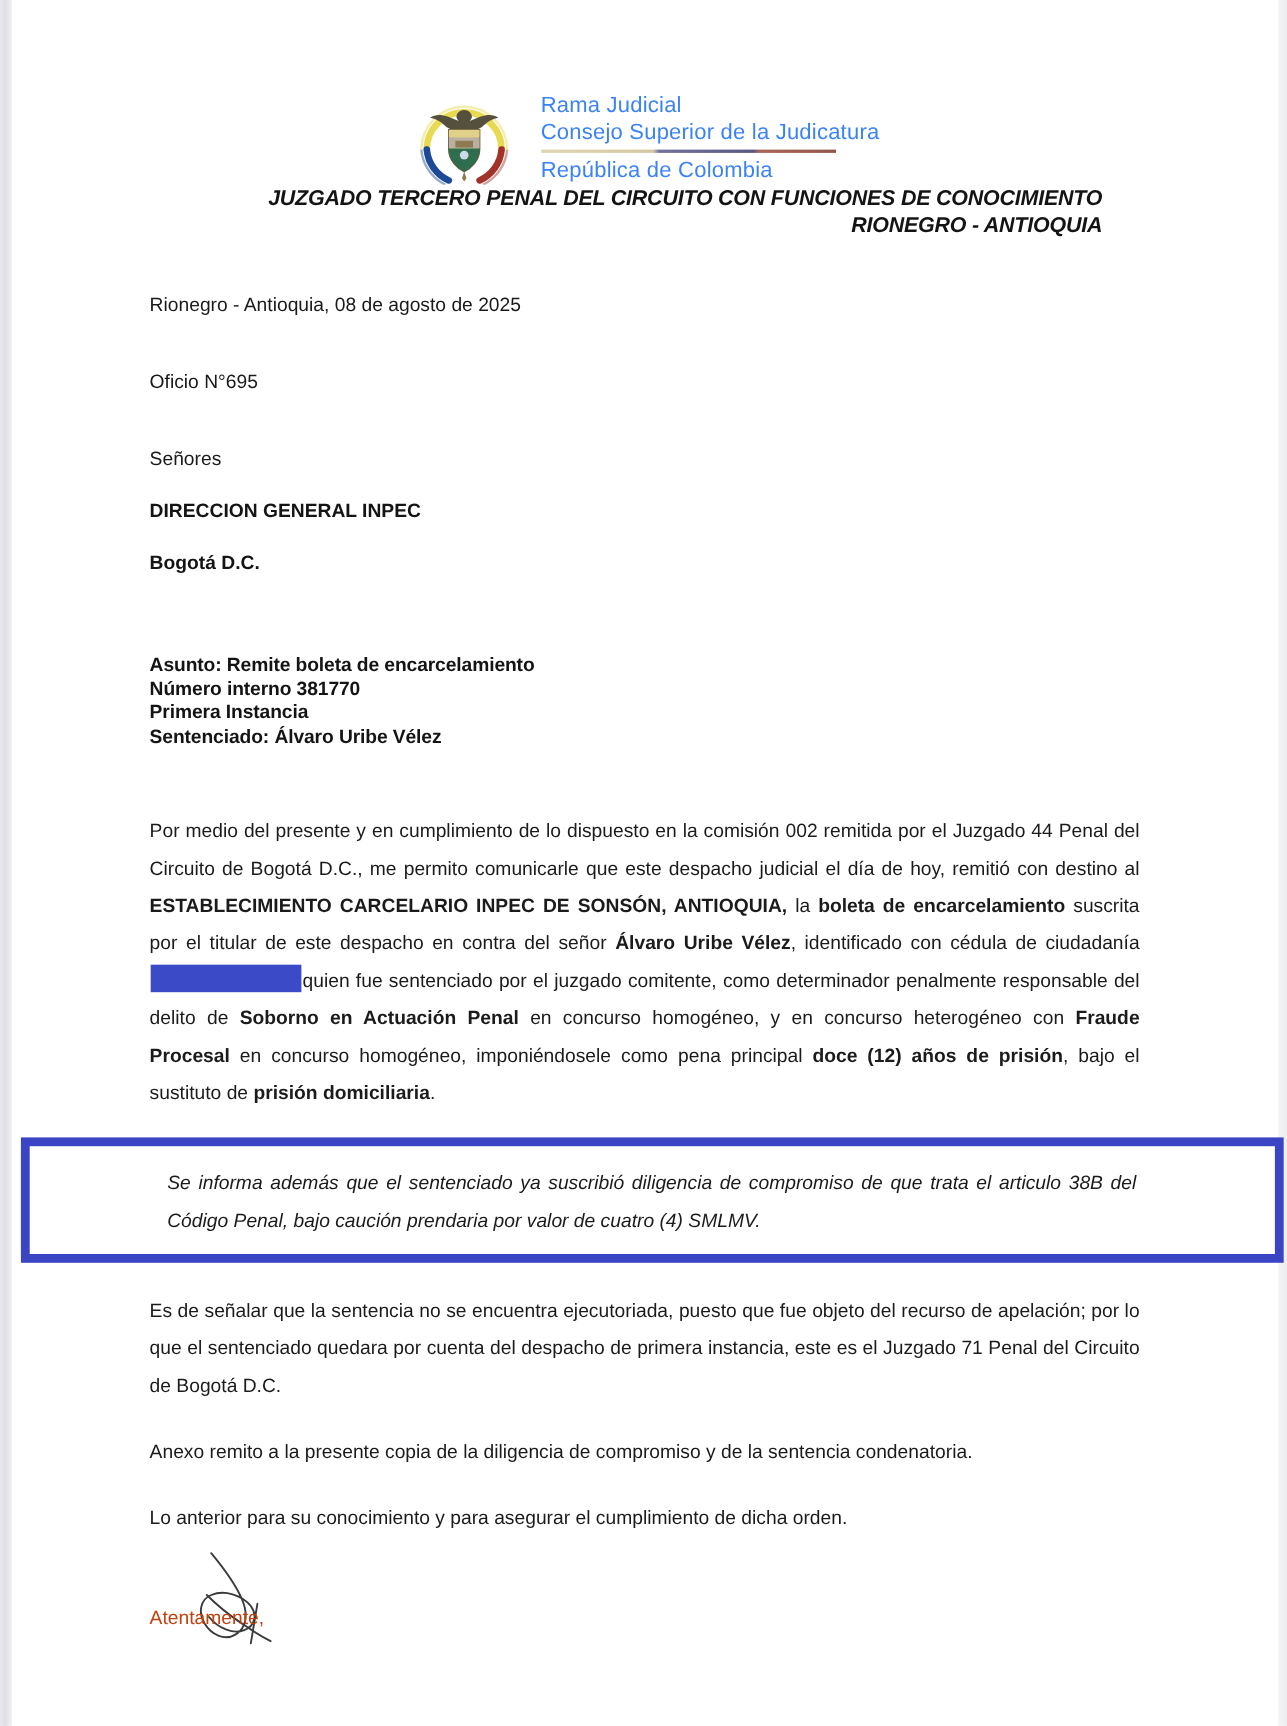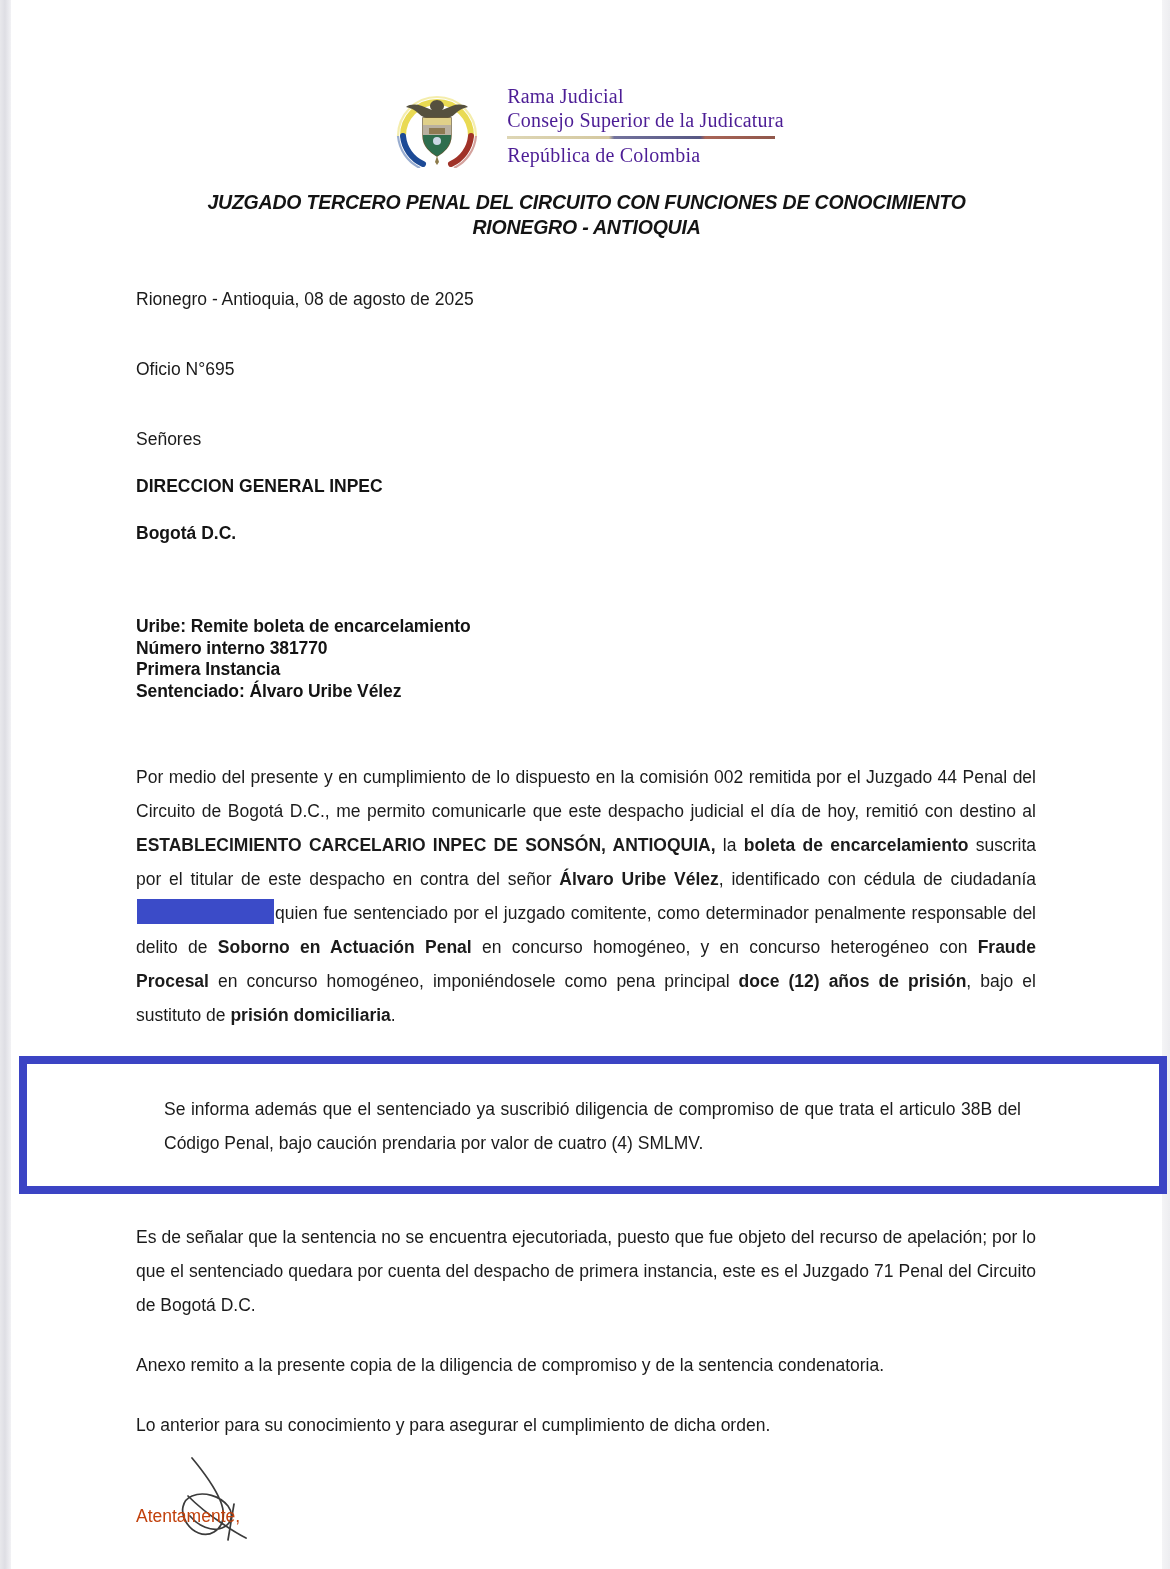--- a/index.html
+++ b/index.html
@@ -62,38 +62,37 @@
   .emblem {
     width: 96px;
     height: 90px;
     position: relative;
     flex: none;
   }
   .crest-text {
     padding-top: 4px;
   }
   .crest-line1, .crest-line2, .crest-line3 {
-    font-family: Liberation Serif, serif;
-    color: #4c1d95;
+    font-family: Liberation Sans, sans-serif;
+    color: #3b82f6;
     letter-spacing: 0.2px;
   }
   .crest-line1 { font-size: 20px; line-height: 24px; }
   .crest-line2 { font-size: 20px; line-height: 25px; }
   .crest-rule {
     margin: 3px 0 4px 0;
     height: 3px;
     width: 268px;
     background: linear-gradient(to right, #d8cfa8 0%, #cdbf8f 38%, #5a5a8c 40%, #3a3a6e 72%, #9a4a3a 74%, #7d3a2c 100%);
     opacity: .85;
   }
   .crest-line3 { font-size: 20px; line-height: 24px; }
 
   .court-title {
-    margin-top: 22px;
-    text-align: center;
+    text-align: right;
     font-style: italic;
     font-weight: bold;
     font-size: 19.5px;
     line-height: 25px;
     letter-spacing: -0.2px;
     color: #141414;
     padding: 0 160px;
   }
 
   
@@ -236,32 +235,32 @@
     <div class="line">Señores</div>
 
     <div class="gap-26"></div>
     <div class="block-bold">DIRECCION GENERAL INPEC</div>
 
     <div class="gap-26"></div>
     <div class="block-bold">Bogotá D.C.</div>
 
     <div class="gap-72"></div>
     <div class="subject-block">
-      <div>Uribe: Remite boleta de encarcelamiento</div>
+      <div>Asunto: Remite boleta de encarcelamiento</div>
       <div>Número interno 381770</div>
       <div>Primera Instancia</div>
       <div>Sentenciado: Álvaro Uribe Vélez</div>
     </div>
 
     <div class="gap-58"></div>
 
     <p class="para" style="margin:0;"><span>Por medio del presente y en cumplimiento de lo dispuesto en la comisión 002 remitida por el Juzgado 44 Penal del Circuito de Bogotá D.C., me permito comunicarle que este despacho judicial el día de hoy, remitió con destino al </span><b>ESTABLECIMIENTO CARCELARIO INPEC DE SONSÓN, ANTIOQUIA,</b><span> la </span><b>boleta de encarcelamiento</b><span> suscrita por el titular de este despacho en contra del señor </span><b>Álvaro Uribe Vélez</b><span>, identificado con cédula de ciudadanía</span><span class="redaction"></span><span>quien fue sentenciado por el juzgado comitente, como determinador penalmente responsable del delito de </span><b>Soborno en Actuación Penal</b><span> en concurso homogéneo, y en concurso heterogéneo con </span><b>Fraude Procesal</b><span> en concurso homogéneo, imponiéndosele como pena principal </span><b>doce (12) años de prisión</b><span>, bajo el sustituto de </span><b>prisión domiciliaria</b><span>.</span></p>
 
     <div class="highlight-box">
-      <p class="para" style="margin:12px;">Se informa además que el sentenciado ya suscribió diligencia de compromiso de que trata el articulo 38B del Código Penal, bajo caución prendaria por valor de cuatro (4) SMLMV.</p>
+      <p class="para" style="margin:0;font-style:italic;">Se informa además que el sentenciado ya suscribió diligencia de compromiso de que trata el articulo 38B del Código Penal, bajo caución prendaria por valor de cuatro (4) SMLMV.</p>
     </div>
 
     <div class="gap-26"></div>
     <p class="para" style="margin:0;">Es de señalar que la sentencia no se encuentra ejecutoriada, puesto que fue objeto del recurso de apelación; por lo que el sentenciado quedara por cuenta del despacho de primera instancia, este es el Juzgado 71 Penal del Circuito de Bogotá D.C.</p>
 
     <div class="gap-26"></div>
     <p class="para" style="margin:0;">Anexo remito a la presente copia de la diligencia de compromiso y de la sentencia condenatoria.</p>
 
     <div class="gap-26"></div>
     <p class="para" style="margin:0;">Lo anterior para su conocimiento y para asegurar el cumplimiento de dicha orden.</p>

